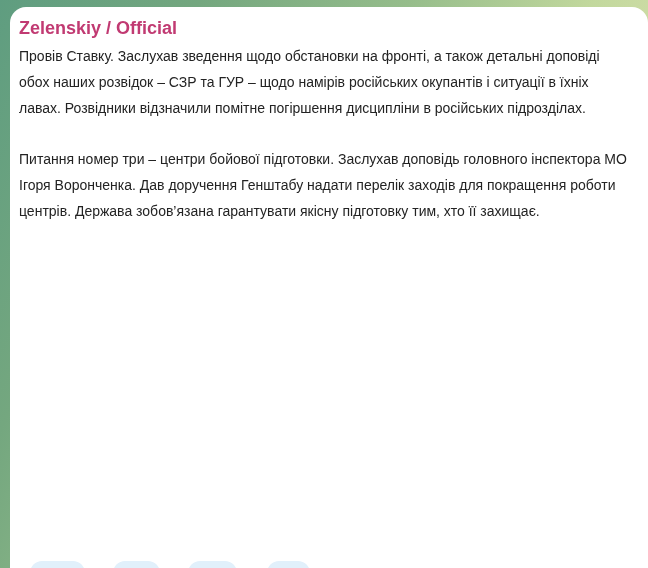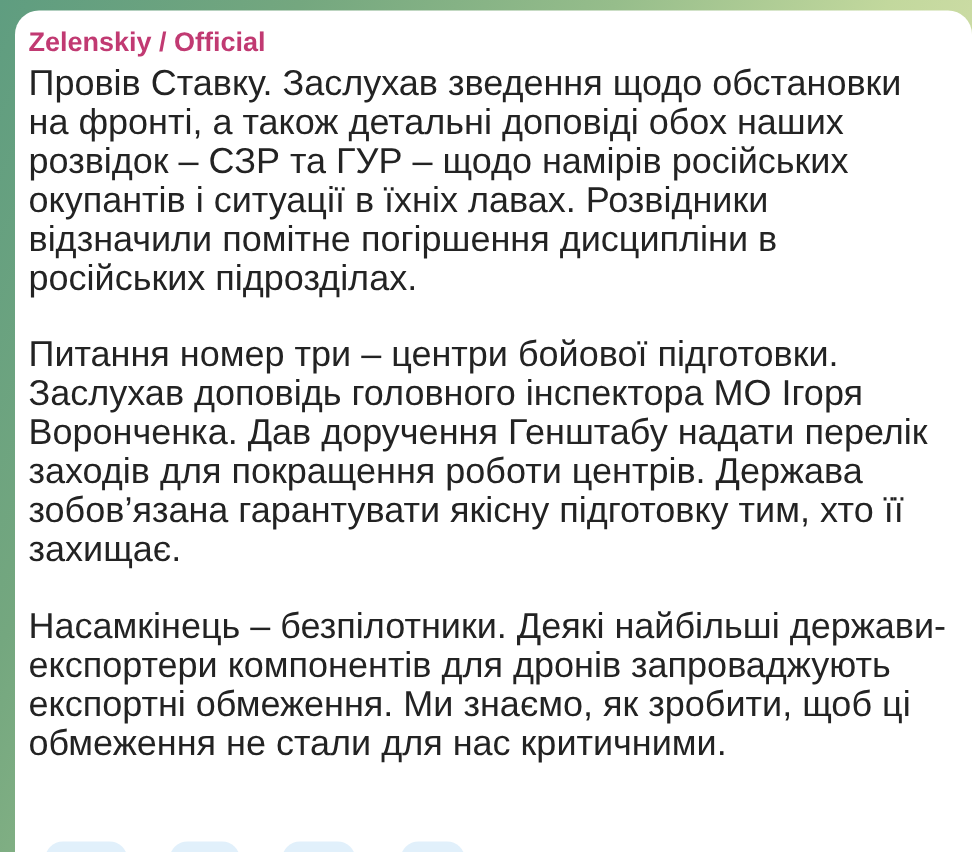--- a/index.html
+++ b/index.html
@@ -32,21 +32,21 @@
   .channel-name {
     color: #c13a72;
     font-weight: 700;
     font-size: 18px;
     line-height: 24px;
     margin: 0 0 3px 0;
     cursor: pointer;
   }
   .msg-text {
     color: #232323;
-    font-size: 24px;
+    font-size: 14px;
     line-height: 26px;
     width: 612px;
   }
   .msg-text p {
     margin: 0 0 25px 0;
   }
   .msg-text p:last-child {
     margin-bottom: 0;
   }
   .reaction-pill {
@@ -63,20 +63,19 @@
 </style>
 </head>
 <body>
 
 <div class="chat-bg">
   <div class="bubble">
     <div class="channel-name">Zelenskiy / Official</div>
     <div class="msg-text">
       <p>Провів Ставку. Заслухав зведення щодо обстановки на фронті, а також детальні доповіді обох наших розвідок – СЗР та ГУР – щодо намірів російських окупантів і ситуації в їхніх лавах. Розвідники відзначили помітне погіршення дисципліни в російських підрозділах.</p>
       <p>Питання номер три – центри бойової підготовки. Заслухав доповідь головного інспектора МО Ігоря Воронченка. Дав доручення Генштабу надати перелік заходів для покращення роботи центрів. Держава зобов’язана гарантувати якісну підготовку тим, хто її захищає.</p>
-      <p>Насамкінець – безпілотники. Деякі найбільші держави-експортери компонентів для дронів запроваджують експортні обмеження. Ми знаємо, як зробити, щоб ці обмеження не стали для нас критичними.</p>
     </div>
   </div>
   <div class="reaction-pill pill-1"></div>
   <div class="reaction-pill pill-2"></div>
   <div class="reaction-pill pill-3"></div>
   <div class="reaction-pill pill-4"></div>
 </div>
 
 </body></html>

